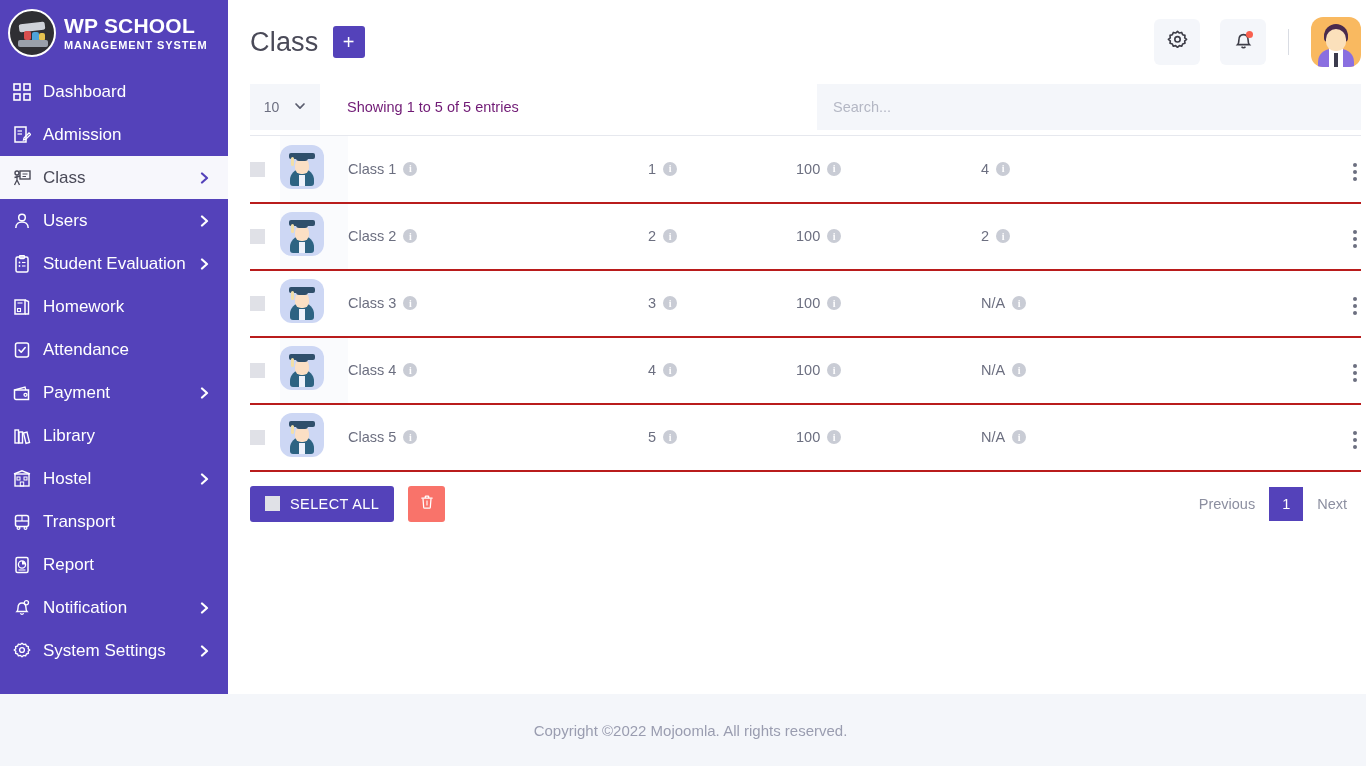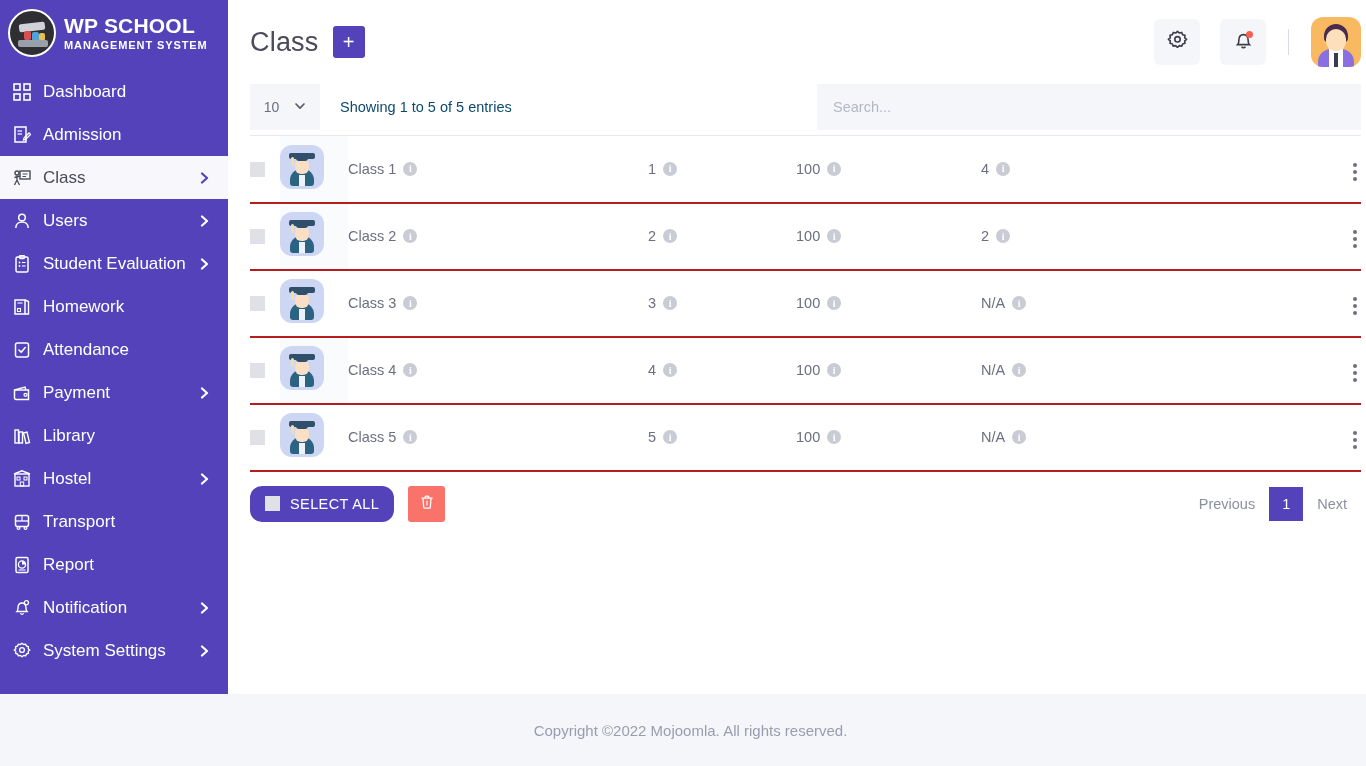--- a/index.html
+++ b/index.html
@@ -137,21 +137,21 @@
     margin-bottom: 5px;
   }
   .len-select {
     width: 70px; height: 46px;
     background: #f4f6fa; border: none;
     display: flex; align-items: center; justify-content: center;
     gap: 15px;
     font-size: 14px; color: #6c6f80; cursor: pointer;
   }
   .showing {
-    font-size: 14.5px; color: #0c4a6e; margin-left: 20px; white-space: nowrap;
+    font-size: 14.5px; color: #701a75; margin-left: 27px; white-space: nowrap;
   }
   .tools-spacer { flex: 1; }
   .search-box {
     width: 544px; height: 46px;
     background: #f4f6fa; border: none; outline: none;
     padding: 0 16px;
     font-size: 14.5px; color: #6c6f80;
     font-family: "Liberation Sans", sans-serif;
   }
   .search-box::placeholder { color: #b4b7c4; }
@@ -205,21 +205,21 @@
   }
   .kebab span { width: 4px; height: 4px; border-radius: 50%; background: #6c6f80; display:block;}
 
   
   .bottom-bar {
     display: flex; align-items: center;
     margin-top: 14px;
   }
   .select-all-btn {
     height: 36px; background: #5442ba; color: #ffffff;
-    border: none; border-radius: 12px;
+    border: none; border-radius: 3px;
     padding: 0 15px;
     display: flex; align-items: center; gap: 10px;
     font-size: 14.5px; letter-spacing: 0.4px; cursor: pointer;
     font-family: "Liberation Sans", sans-serif;
   }
   .select-all-btn .box { width: 15px; height: 15px; background: #e0e1e7; display:block;}
   .delete-btn {
     width: 37px; height: 36px; margin-left: 14px;
     background: #f9736a; border: none; border-radius: 3px;
     display: flex; align-items: center; justify-content: center;

